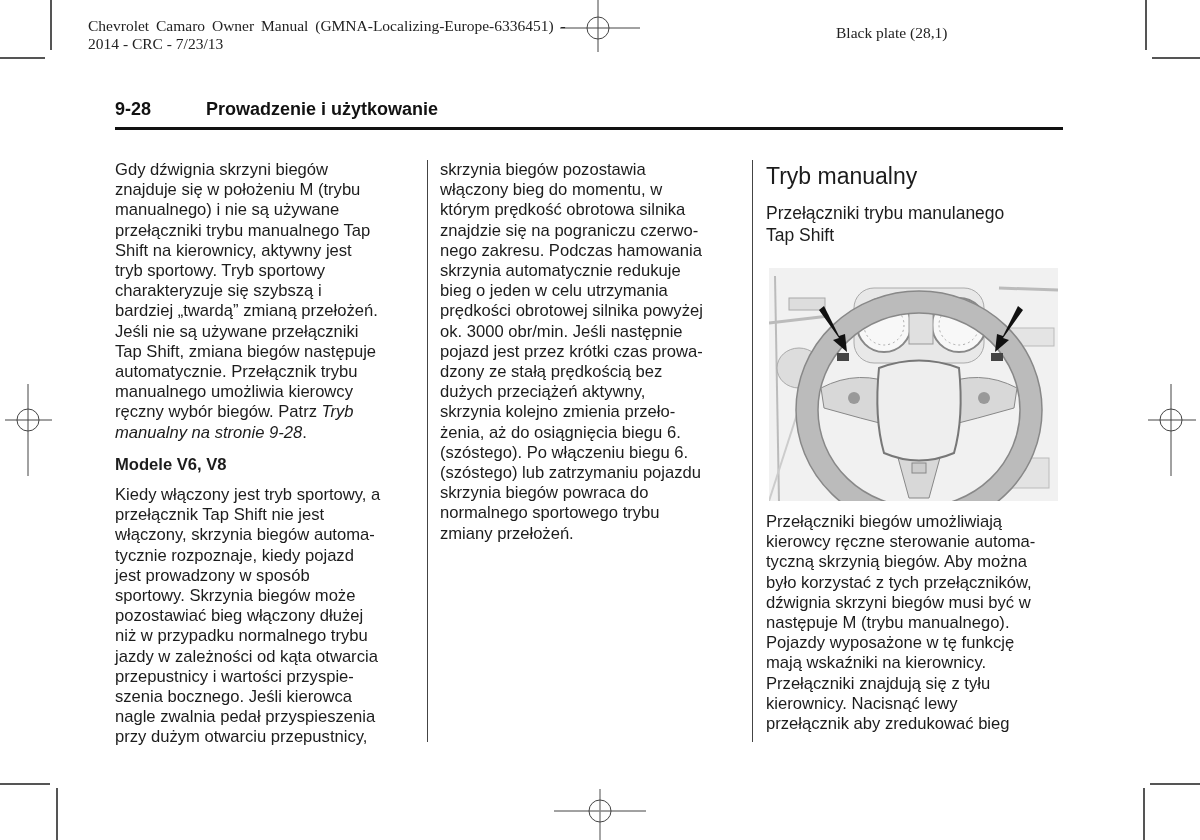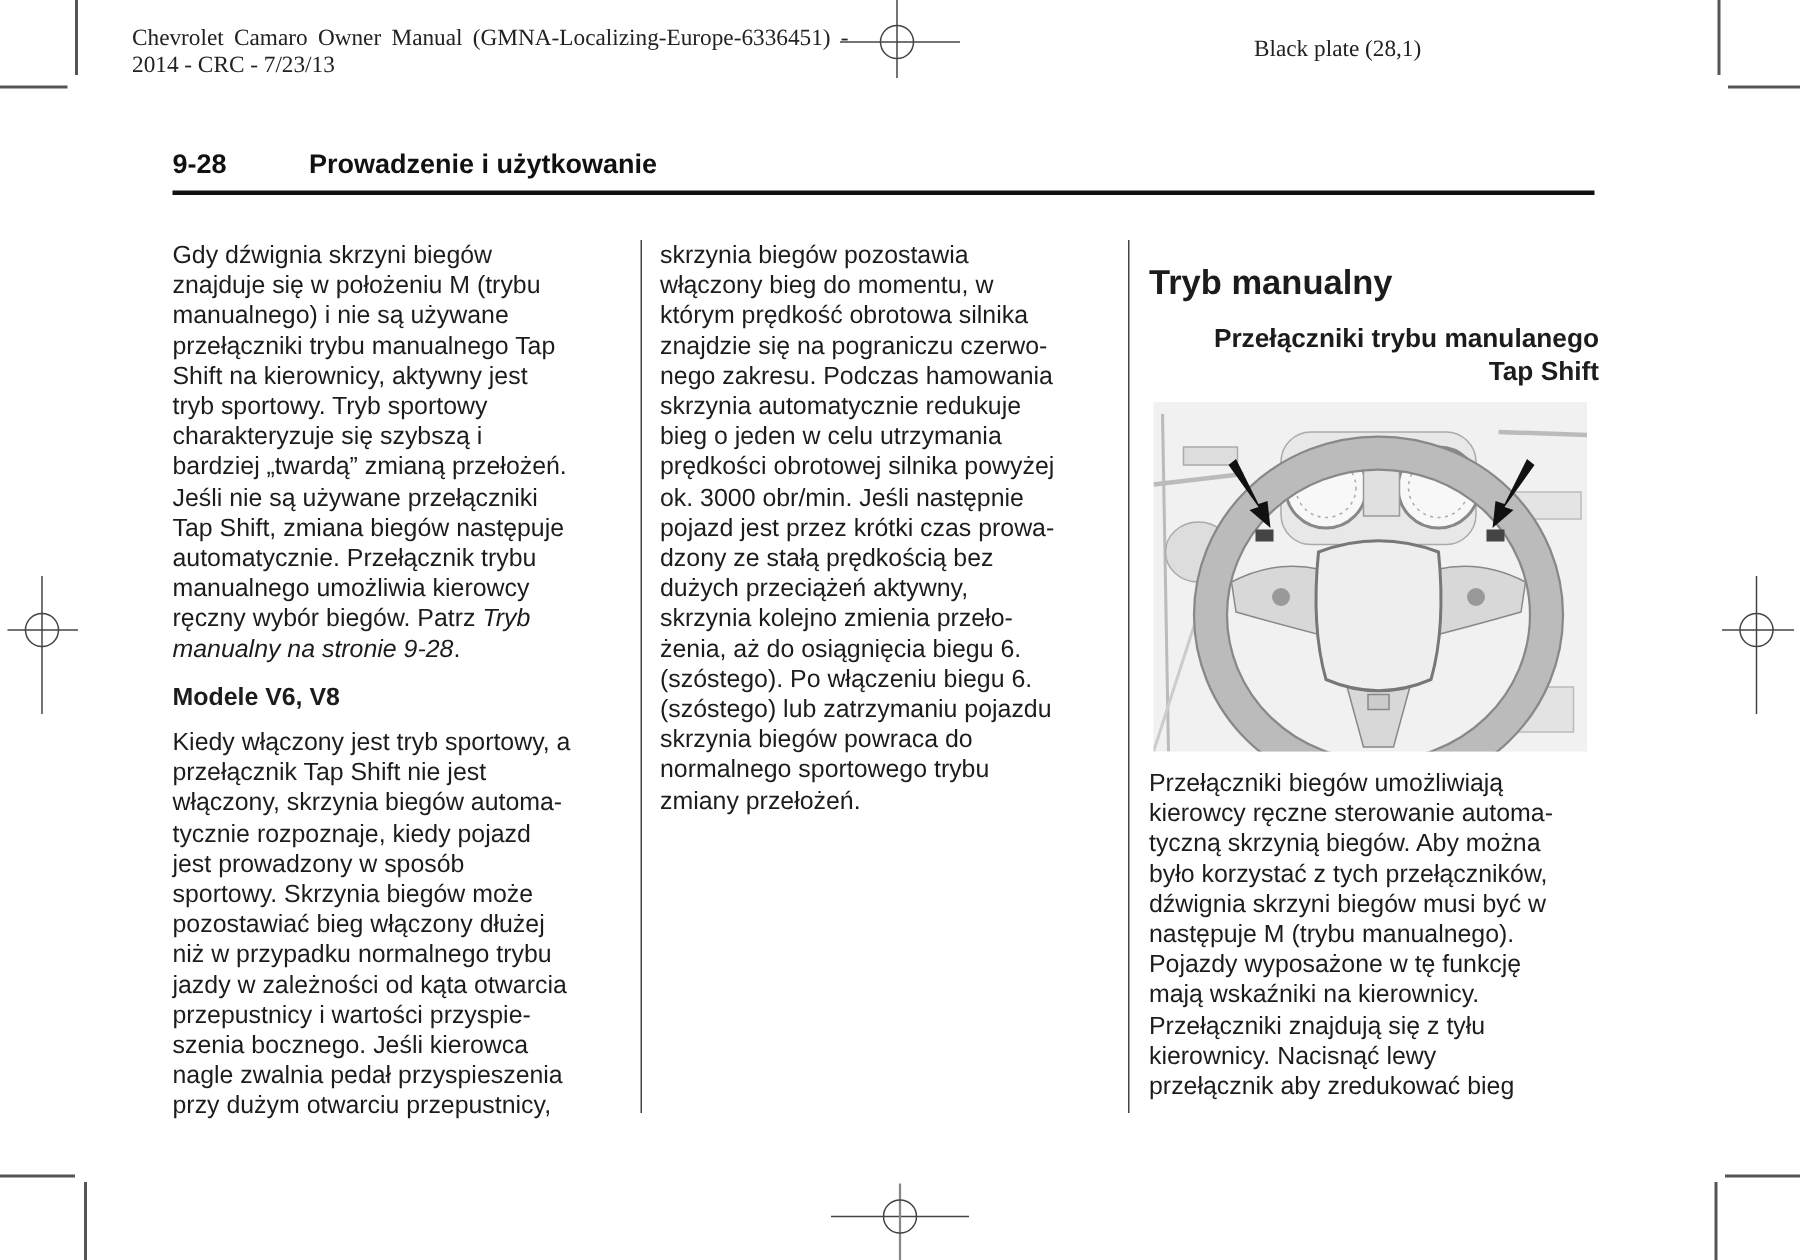--- a/index.html
+++ b/index.html
@@ -30,22 +30,22 @@
   }
   .col {
     position: absolute; top: 160px; width: 300px;
     font-size: 16.6px; line-height: 20.2px; color: #1c1c1c;
   }
   .col p { margin: 0; }
   .col .line { display: block; white-space: nowrap; }
   .col .sub { font-weight: bold; margin: 12px 0 10px 0; }
   .col i { font-style: italic; margin-top: 44px; }
   .divider { position: absolute; width: 1px; background: #444; top: 160px; height: 582px; }
-  .sec-title { font-weight: bold; font-size: 23px; line-height: 28px; margin-top: 16px; }
-  .sec-sub { font-weight: bold; font-size: 17.5px; line-height: 22px; margin-top: 12px; text-align: right; }
+  .sec-title { font-weight: normal; font-size: 23px; line-height: 28px; margin-top: 4px; }
+  .sec-sub { font-weight: normal; font-size: 17.5px; line-height: 22px; margin-top: 12px; }
   .figure {
     position: absolute; left: 769px; top: 268px; width: 289px; height: 233px;
     background: #f2f2f2;
   }
 </style>
 </head>
 <body>
 
 <div class="mark" style="left:50px;top:0;width:1.5px;height:50px;"></div>
 <div class="mark" style="left:0;top:57px;width:45px;height:1.5px;"></div>

